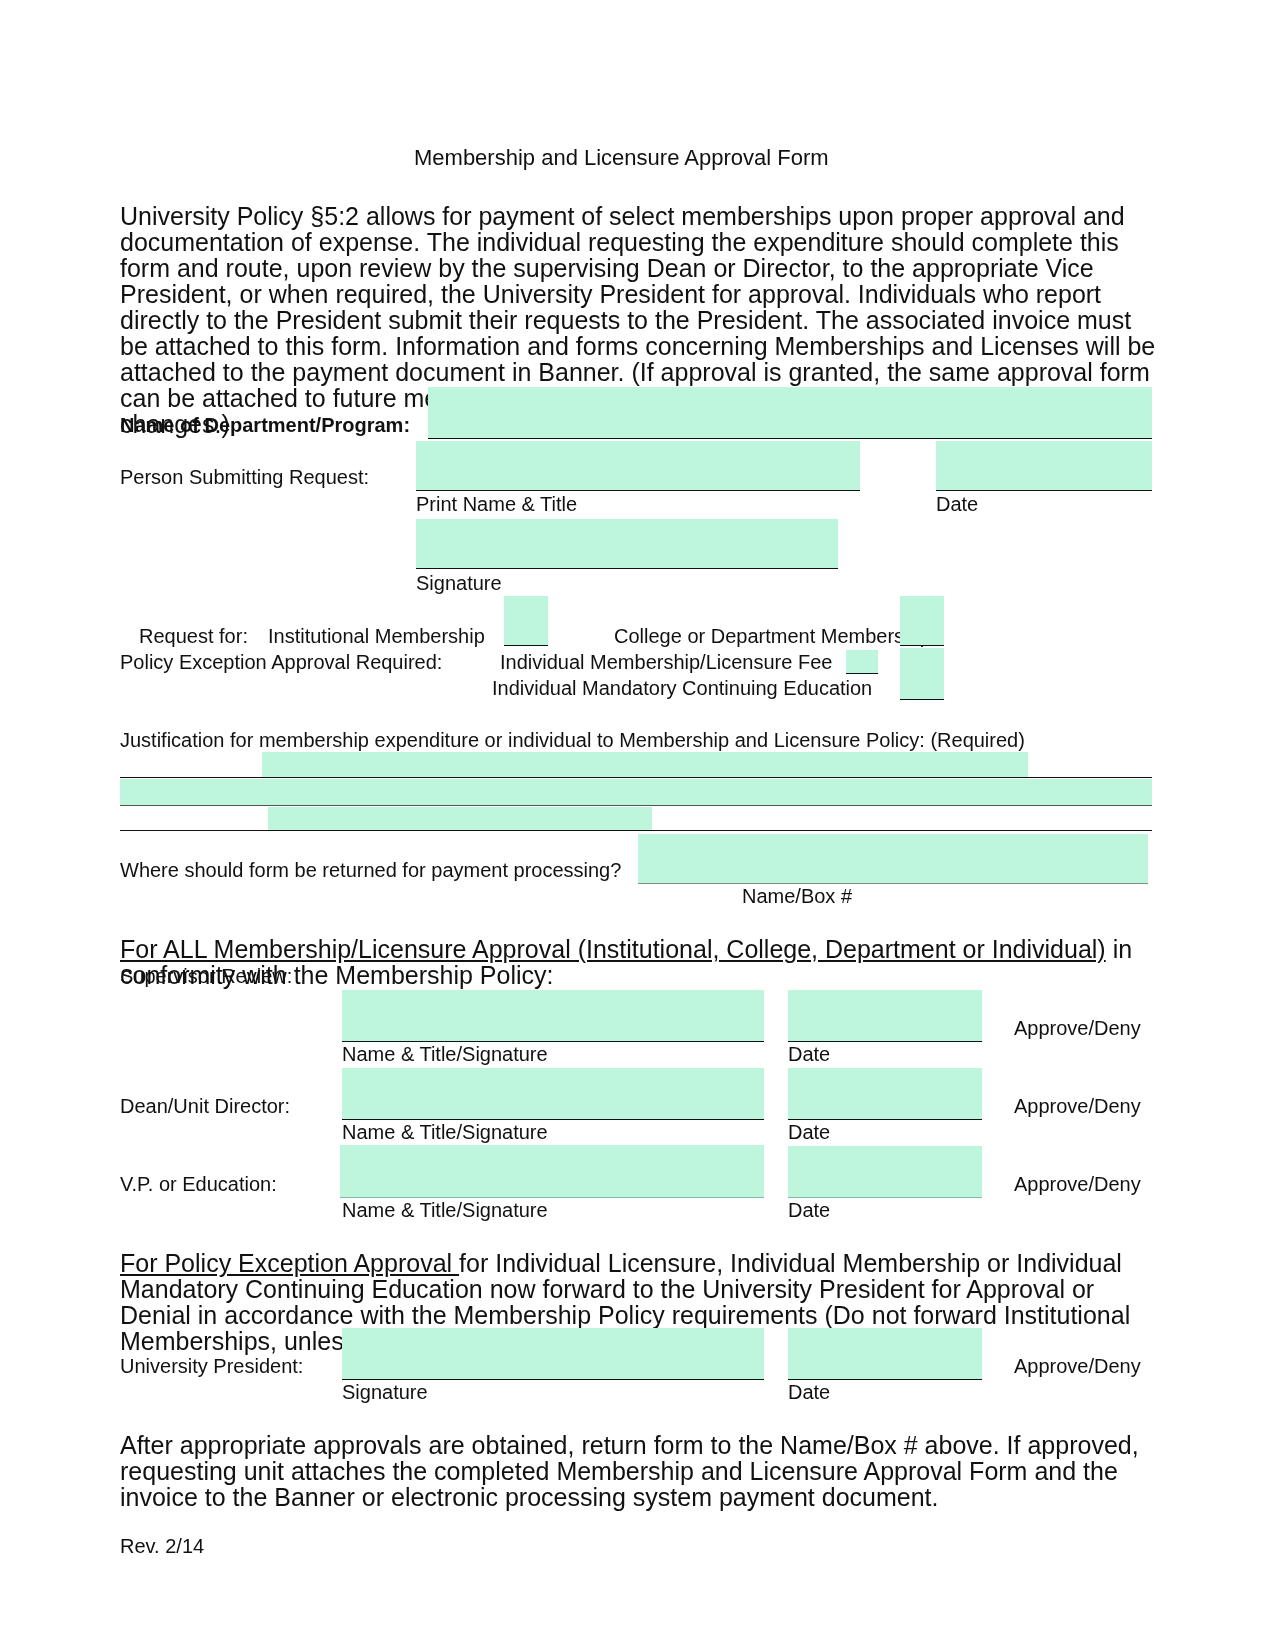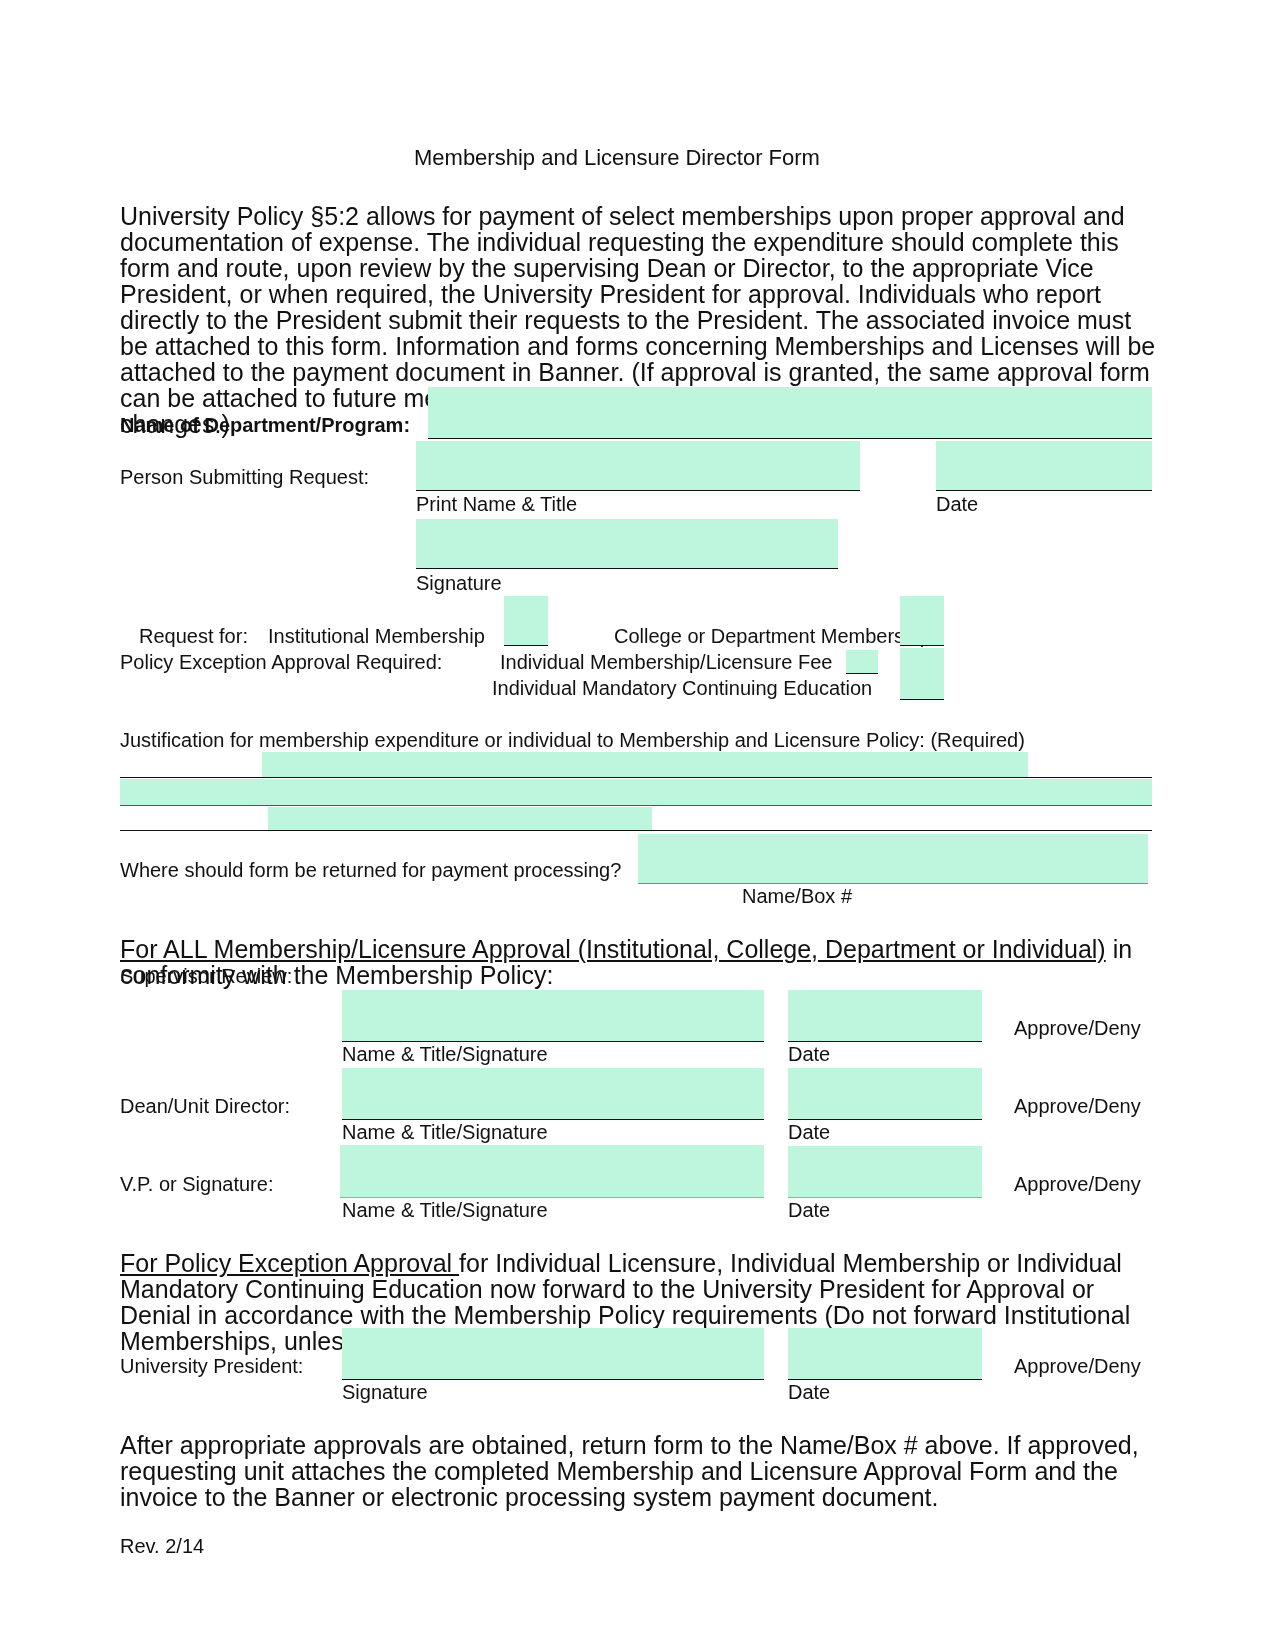--- a/index.html
+++ b/index.html
@@ -11,21 +11,21 @@
   .field { position:absolute; background:#bdf6dc; border-bottom:1.5px solid #111; box-sizing:border-box; }
   .field.nb { border-bottom:none; }
   .line { position:absolute; height:0; border-top:1.5px solid #111; }
   .line.gray { border-top:1.5px solid #555; }
   .u { text-decoration:underline; }
   .cap { font-size:20px; }
 </style>
 </head>
 <body>
 
-<div class="abs title" style="left:414px;top:146px;">Membership and Licensure Director Form</div>
+<div class="abs title" style="left:414px;top:146px;">Membership and Licensure Approval Form</div>
 
 <div class="para" style="top:203px;">University Policy §5:2 allows for payment of select memberships upon proper approval and documentation of expense. The individual requesting the expenditure should complete this form and route, upon review by the supervising Dean or Director, to the appropriate Vice President, or when required, the University President for approval. Individuals who report directly to the President submit their requests to the President. The associated invoice must be attached to this form. Information and forms concerning Memberships and Licenses will be attached to the payment document in Banner.  (If approval is granted, the same approval form can be attached to future membership/licensure renewals, barring no policy, statute or fact changes.)</div>
 
 <div class="abs" style="left:120px;top:413px;font-weight:bold;">Name of Department/Program:</div>
 <div class="field" style="left:428px;top:387px;width:724px;height:52px;"></div>
 
 <div class="abs" style="left:120px;top:465px;">Person Submitting Request:</div>
 <div class="field" style="left:416px;top:441px;width:444px;height:50px;"></div>
 <div class="field" style="left:936px;top:441px;width:216px;height:50px;"></div>
 <div class="abs cap" style="left:416px;top:492px;">Print Name &amp; Title</div>
@@ -67,21 +67,21 @@
 <div class="abs cap" style="left:342px;top:1042px;">Name &amp; Title/Signature</div>
 <div class="abs cap" style="left:788px;top:1042px;">Date</div>
 
 <div class="abs" style="left:120px;top:1094px;">Dean/Unit Director:</div>
 <div class="field" style="left:342px;top:1068px;width:422px;height:52px;"></div>
 <div class="field" style="left:788px;top:1068px;width:194px;height:52px;"></div>
 <div class="abs" style="left:1014px;top:1094px;">Approve/Deny</div>
 <div class="abs cap" style="left:342px;top:1120px;">Name &amp; Title/Signature</div>
 <div class="abs cap" style="left:788px;top:1120px;">Date</div>
 
-<div class="abs" style="left:120px;top:1172px;">V.P. or Signature:</div>
+<div class="abs" style="left:120px;top:1172px;">V.P. or Education:</div>
 <div class="field" style="left:340px;top:1145px;width:424px;height:53px;border-bottom-color:#7fbf9f;"></div>
 <div class="field" style="left:788px;top:1146px;width:194px;height:52px;border-bottom-color:#7fbf9f;"></div>
 <div class="abs" style="left:1014px;top:1172px;">Approve/Deny</div>
 <div class="abs cap" style="left:342px;top:1198px;">Name &amp; Title/Signature</div>
 <div class="abs cap" style="left:788px;top:1198px;">Date</div>
 
 <div class="para" style="top:1250px;"><span class="u">For Policy Exception Approval </span><span>for Individual Licensure, Individual Membership or Individual Mandatory Continuing Education now forward to the University President for Approval or Denial in accordance with the Membership Policy requirements (Do not forward Institutional Memberships, unless direct report to President):</span></div>
 
 <div class="abs" style="left:120px;top:1354px;">University President:</div>
 <div class="field" style="left:342px;top:1328px;width:422px;height:52px;"></div>

